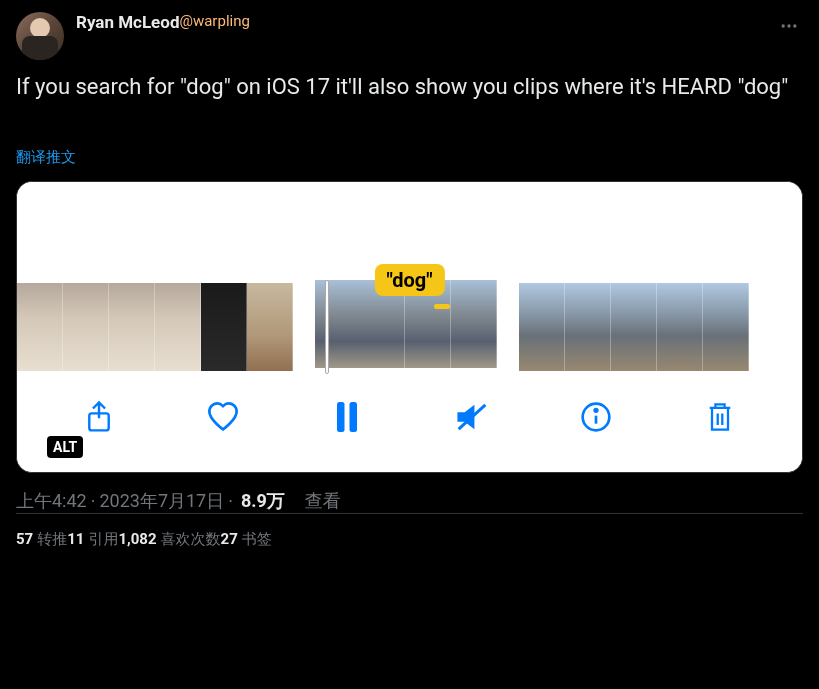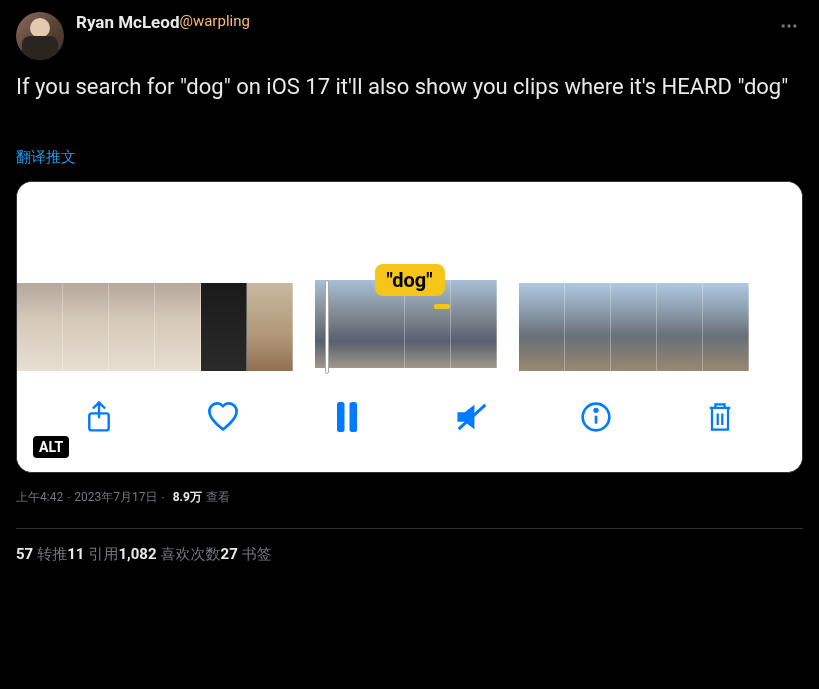--- a/index.html
+++ b/index.html
@@ -157,40 +157,40 @@
       cursor: pointer;
       width: 34px;
       height: 34px;
       display: flex;
       align-items: center;
       justify-content: center;
     }
     .alt-badge {
       position: absolute;
       bottom: 14px;
-      left: 16px;
+      left: 30px;
       background: #000;
       color: #fff;
       font-weight: 700;
       font-size: 14px;
       padding: 3px 6px;
       border-radius: 4px;
       cursor: pointer;
     }
     .tweet-meta {
       display: flex;
       align-items: center;
       color: #71767b;
-      font-size: 12px;
+      font-size: 18px;
       margin-top: 16px;
-      padding-bottom: 22px;
+      padding-bottom: 0;
       border-bottom: 1px solid #2f3336;
     }
     .tweet-meta .dot { margin: 0 4px; }
-    .tweet-meta .views-count { color: #e7e9ea; font-weight: 700; margin-left: 4px; margin-right: 4px;}
+    .tweet-meta .views-count { color: #e7e9ea; font-weight: 700; margin-left: 4px; margin-right: 20px;}
     .tweet-stats {
       display: flex;
       padding: 16px 0;
       font-size: 15px;
       color: #71767b;
     }
     .stat-count { color: #e7e9ea; font-weight: 700; margin-right: 4px;}
     svg { display: block; }
   </style>
 </head>

